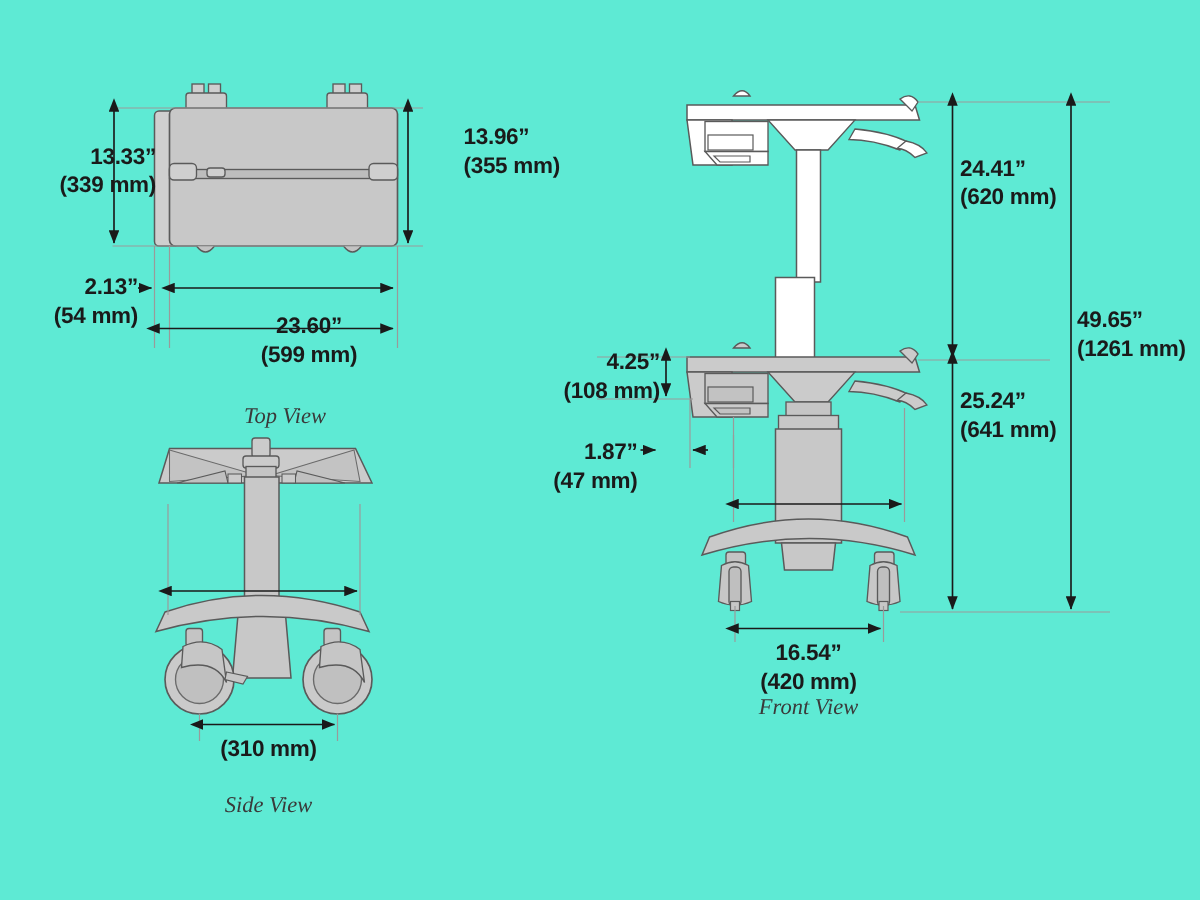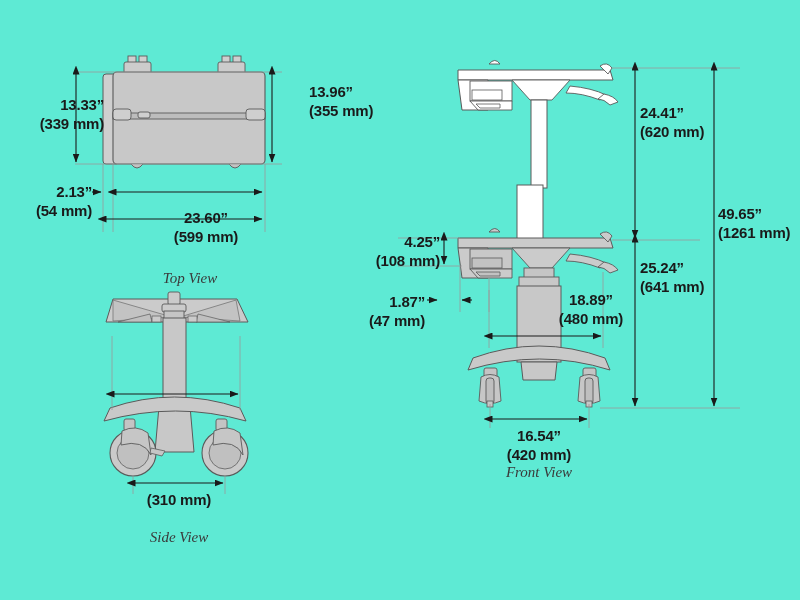--- a/index.html
+++ b/index.html
@@ -245,24 +245,20 @@
   <div class="dim-text ta-right" style="left:330px; top:232px; width:110px;">
     <span class="ln">4.25”</span>
     <span class="ln">(108 mm)</span>
   </div>
 
   <div class="dim-text ta-right" style="left:318px; top:292px; width:107px;">
     <span class="ln">1.87”</span>
     <span class="ln">(47 mm)</span>
   </div>
 
-  <div class="dim-text ta-center" style="left:526px; top:290px; width:130px;">
-    <span class="ln">18.89”</span>
-    <span class="ln">(480 mm)</span>
-  </div>
 
   <div class="dim-text ta-center" style="left:474px; top:426px; width:130px;">
     <span class="ln">16.54”</span>
     <span class="ln">(420 mm)</span>
   </div>
 
   <div class="view-caption" style="left:479px; top:464px; width:120px;">Front View</div>
 
 </div>
 

